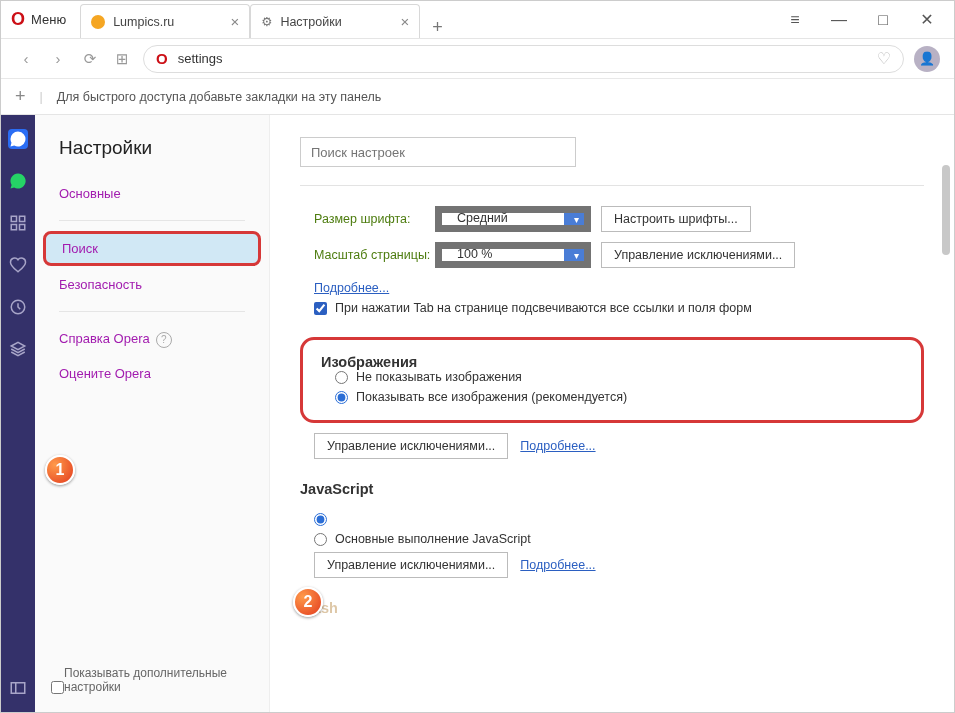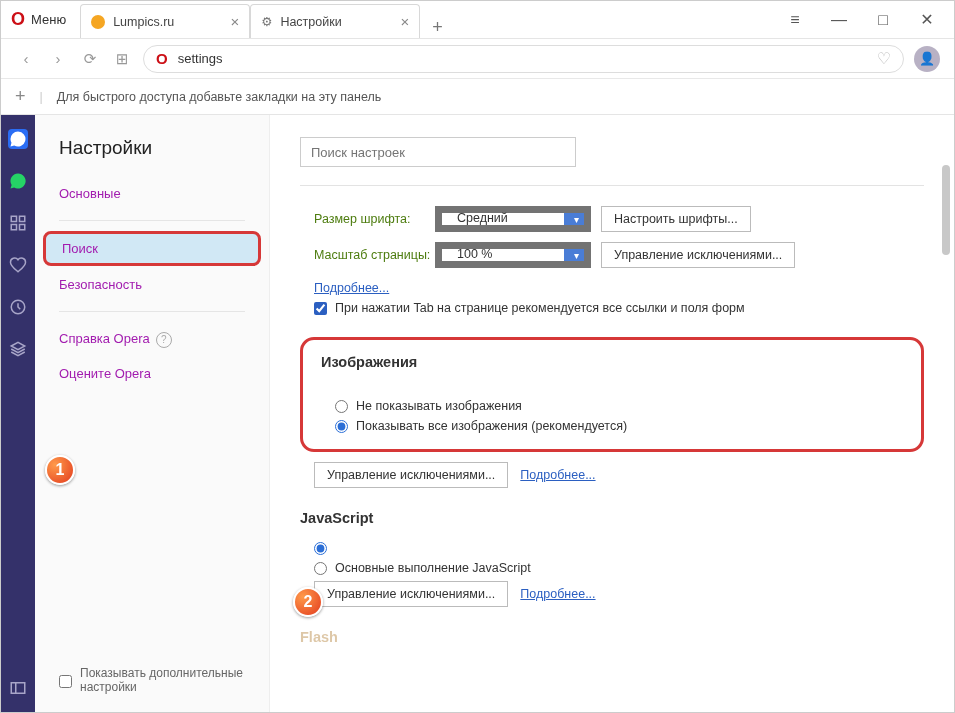--- a/index.html
+++ b/index.html
@@ -37,21 +37,21 @@
 .rail-icon svg { width: 18px; height: 18px; }
 .rail-spacer { flex: 1; }
 .rail-bottom { margin-bottom: 14px; }
 
 .sidebar { width: 235px; background: #fafafa; padding: 22px 0 0 0; position: relative; border-right: 1px solid #eee; }
 .sidebar h1 { font-size: 19px; font-weight: 400; color: #222; padding: 0 24px 18px; }
 .side-item { padding: 9px 24px; font-size: 13px; color: #a21caf; cursor: pointer; }
 .side-item.active { background: #d1e8f5; border: 3px solid #d63838; border-radius: 8px; margin: 2px 8px; padding: 7px 16px; position: relative; z-index: 2; }
 .side-sep { height: 1px; background: #e5e5e5; margin: 10px 24px; }
 .side-item.help::after { content: "?"; display: inline-block; width: 14px; height: 14px; border: 1px solid #aaa; border-radius: 50%; text-align: center; font-size: 10px; line-height: 14px; margin-left: 6px; color: #aaa; }
-.side-adv { position: absolute; bottom: 18px; left: 24px; display: flex; align-items: center; gap: 8px; font-size: 12px; color: #666; }
+.side-adv { position: absolute; bottom: 18px; left: 16px; display: flex; align-items: flex-end; gap: 0; font-size: 12px; color: #666; }
 .side-adv input { margin-top: 2px; }
 
 .content { flex: 1; padding: 22px 30px 0 30px; overflow-y: auto; position: relative; }
 .search-box { width: 276px; height: 30px; border: 1px solid #ccc; padding: 0 10px; font-size: 13px; color: #888; margin-bottom: 18px; }
 .hr { height: 1px; background: #e3e3e3; margin-bottom: 20px; }
 
 .section-title { font-size: 14.5px; font-weight: 600; color: #333; margin-bottom: 16px; }
 .row { display: flex; align-items: center; margin-bottom: 10px; font-size: 12.5px; }
 .row .lbl { width: 135px; color: #4d7c0f; padding-left: 14px; }
 .sel { width: 156px; height: 26px; border: 7px solid #737373; display: flex; align-items: flex-end; padding: 0 15px; font-size: 12.5px; color: #333; position: relative; }
@@ -204,26 +204,26 @@
       <span class="lbl">Масштаб страницы:</span>
       <div class="sel">
         <span>100 %</span>
         <span class="caret">▾</span>
       </div>
       <button class="btn">Управление исключениями...</button>
     </div>
     <span class="link indent">Подробнее...</span>
     <label class="chk-row">
       <input type="checkbox" checked="" style="">
-      <span>При нажатии Tab на странице рекомендуется все ссылки и поля форм</span>
+      <span>При нажатии Tab на странице подсвечиваются все ссылки и поля форм</span>
     </label>
 
     
     <div class="boxed">
-      <div class="section-title" style="margin-bottom:29px">Изображения</div>
+      <div class="section-title" style="margin-bottom:0">Изображения</div>
       <label class="radio-row">
         <input type="radio" name="img" style="">
         <span>Не показывать изображения</span>
       </label>
       <label class="radio-row">
         <input type="radio" name="img" checked="" style="">
         <span>Показывать все изображения (рекомендуется)</span>
       </label>
     </div>
     <div class="exc-row">

